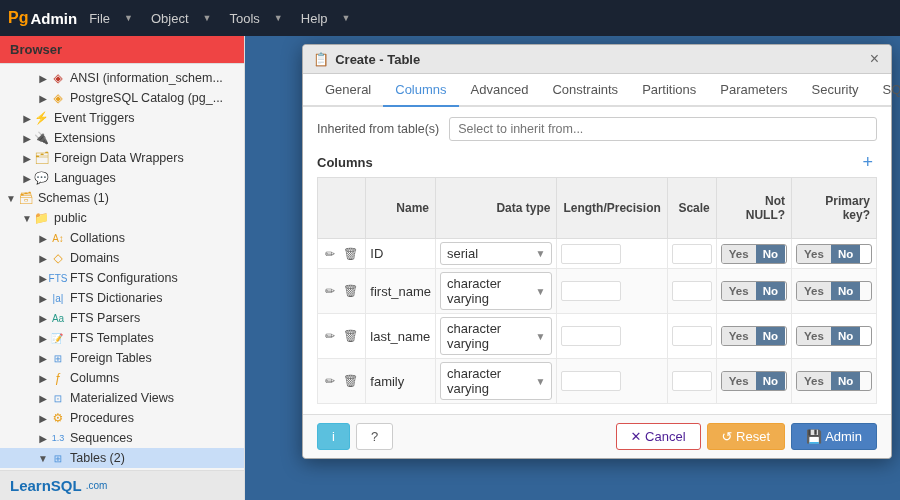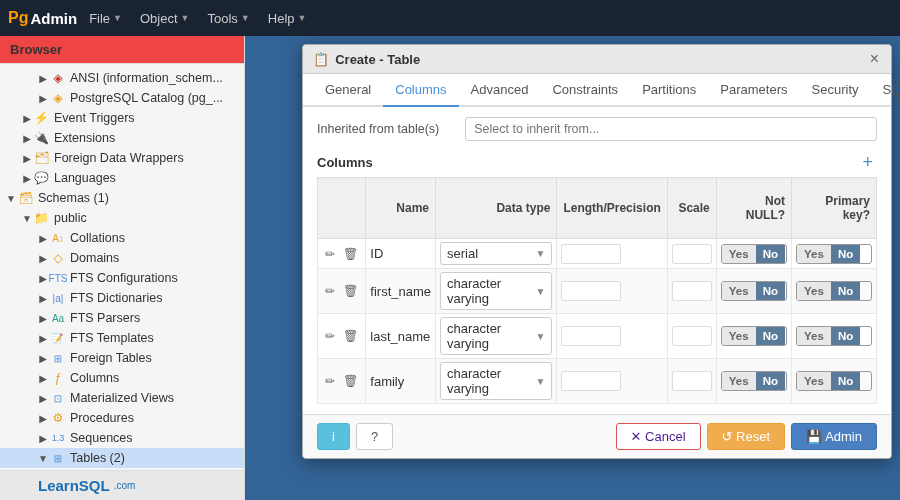--- a/index.html
+++ b/index.html
@@ -3,60 +3,60 @@
   <meta charset="utf-8">
   <style>
     * { box-sizing: border-box; margin: 0; padding: 0; font-family: -apple-system, BlinkMacSystemFont, 'Segoe UI', sans-serif; font-size: 13px; }
     body { width: 900px; height: 500px; overflow: hidden; background: #4a90d9; display: flex; flex-direction: column; }
 
     
     .topbar { background: #1a2332; display: flex; align-items: center; height: 36px; padding: 0 8px; gap: 4px; flex-shrink: 0; }
     .topbar-logo { color: #f90; font-weight: bold; font-size: 15px; display: flex; align-items: center; gap: 2px; }
     .topbar-logo span { color: white; font-size: 15px; }
     .topbar-menu { display: flex; gap: 2px; }
-    .topbar-menu-item { color: #ccc; padding: 4px 8px; cursor: pointer; border-radius: 3px; display: flex; align-items: center; gap: 3px; }
+    .topbar-menu-item { color: #ccc; padding: 4px 8px; cursor: pointer; border-radius: 3px; display: flex; align-items: center; gap: 14px; }
     .topbar-menu-item .chevron { font-size: 9px; color: #999; }
 
     
     .main { display: flex; flex: 1; overflow: hidden; }
 
     
     .sidebar { width: 245px; background: #f5f5f5; border-right: 1px solid #ddd; display: flex; flex-direction: column; flex-shrink: 0; overflow: hidden; }
     .sidebar-header { padding: 6px 10px; font-weight: 600; color: #333; background: #ef4444; border-bottom: 1px solid #ddd; }
     .sidebar-tree { flex: 1; overflow-y: auto; overflow-x: hidden; padding: 4px 0; }
     .tree-item { display: flex; align-items: center; padding: 2px 4px; cursor: pointer; white-space: nowrap; }
     .tree-item.selected { background: #c8ddf7; }
     .tree-indent { display: inline-block; width: 16px; flex-shrink: 0; }
     .tree-toggle { display: inline-flex; align-items: center; justify-content: center; width: 14px; height: 14px; flex-shrink: 0; color: #555; font-size: 10px; cursor: pointer; }
     .tree-icon { width: 16px; height: 16px; flex-shrink: 0; display: inline-flex; align-items: center; justify-content: center; font-size: 12px; margin-right: 4px; }
     .tree-label { color: #333; font-size: 12.5px; overflow: hidden; text-overflow: ellipsis; }
     .sidebar-bottom { padding: 6px 10px; border-top: 1px solid #ddd; background: #e8e8e8; }
     .learn-sql { display: flex; align-items: center; gap: 4px; }
     .learn-sql-logo { font-weight: bold; font-size: 14px; }
-    .learn-sql-logo .pg { color: #1a6fb5; margin-left: 28px; }
+    .learn-sql-logo .pg { color: #1a6fb5; }
 
     
     .dialog-overlay { flex: 1; background: rgba(0,0,0,0.3); display: flex; align-items: flex-start; justify-content: flex-end; padding: 10px 10px 0 0; position: relative; }
 
     
     .dialog { background: white; border: 1px solid #aaa; border-radius: 4px; width: 590px; display: flex; flex-direction: column; box-shadow: 0 4px 20px rgba(0,0,0,0.4); position: relative; z-index: 10; }
     .dialog-titlebar { background: #e8e8e8; border-bottom: 1px solid #ccc; padding: 6px 10px; display: flex; align-items: center; justify-content: space-between; border-radius: 4px 4px 0 0; }
     .dialog-title { font-weight: 600; color: #333; display: flex; align-items: center; gap: 6px; }
     .dialog-close { background: none; border: none; cursor: pointer; color: #666; font-size: 16px; padding: 0 2px; line-height: 1; }
 
     
     .dialog-tabs { display: flex; border-bottom: 2px solid #ddd; background: white; padding: 0 10px; }
     .tab { padding: 8px 12px; cursor: pointer; color: #555; border-bottom: 2px solid transparent; margin-bottom: -2px; font-size: 13px; }
     .tab.active { color: #4a90d9; border-bottom: 2px solid #4a90d9; font-weight: 500; }
 
     
     .dialog-body { padding: 10px 14px; flex: 1; overflow-y: auto; }
 
     
-    .inherited-row { display: flex; align-items: center; gap: 26px; margin-bottom: 12px; }
+    .inherited-row { display: flex; align-items: center; gap: 10px; margin-bottom: 12px; }
     .inherited-label { color: #555; font-size: 12.5px; white-space: nowrap; }
     .inherited-select { flex: 1; border: 1px solid #ccc; border-radius: 3px; padding: 4px 8px; color: #999; font-size: 12.5px; background: white; }
 
     
     .columns-header { display: flex; align-items: center; justify-content: space-between; margin-bottom: 6px; }
     .columns-title { font-weight: 600; color: #333; font-size: 13px; }
     .add-btn { background: none; border: none; color: #4a90d9; font-size: 18px; cursor: pointer; line-height: 1; padding: 0 4px; }
 
     
     .col-table { width: 100%; border-collapse: collapse; }

